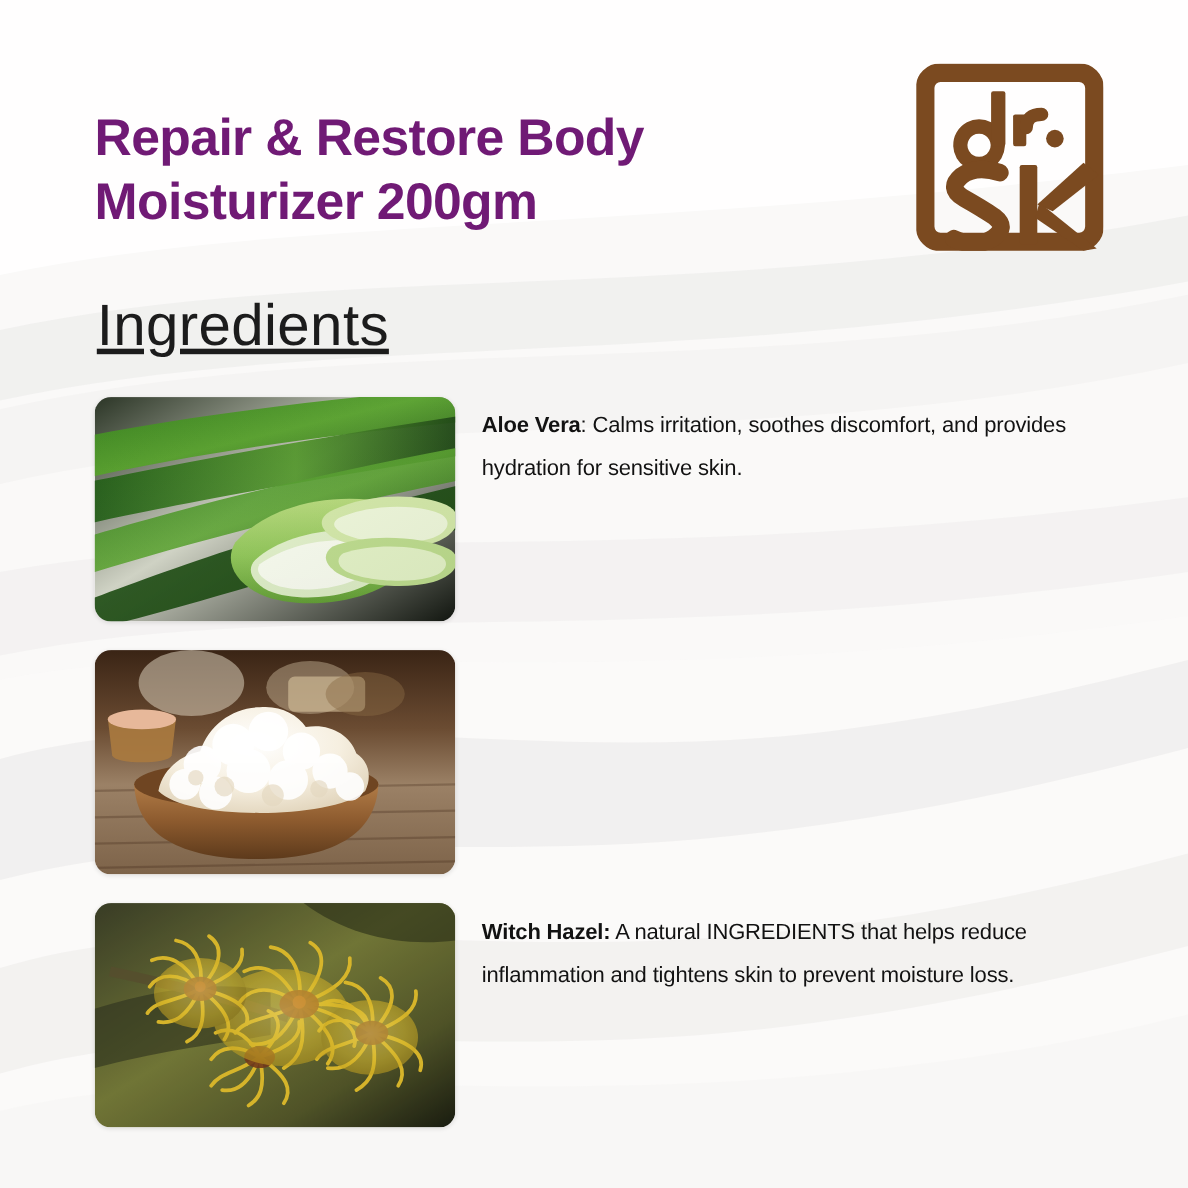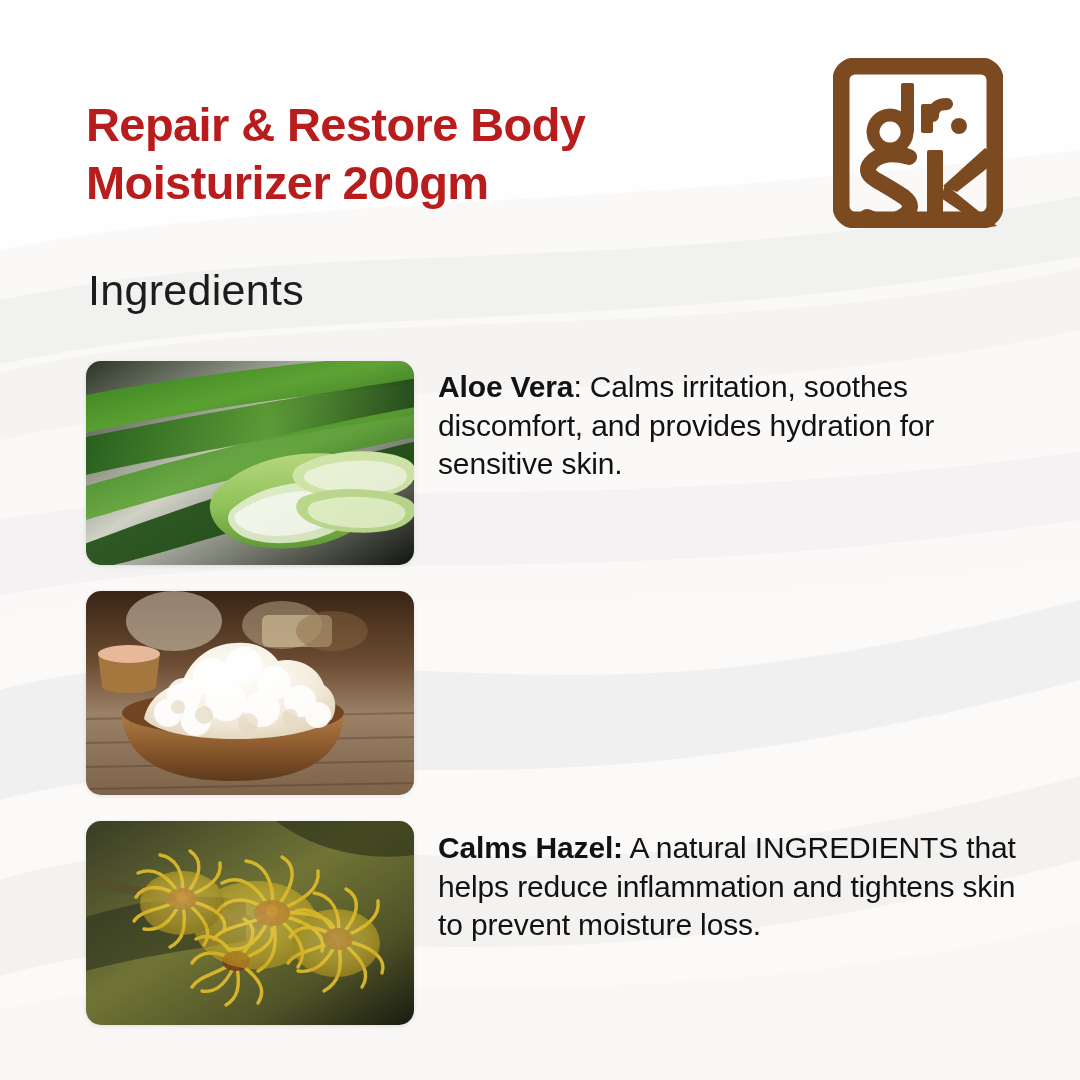--- a/index.html
+++ b/index.html
@@ -29,31 +29,32 @@
 
   
   .title {
     position:absolute;
     left:86px; top:96px;
     width:640px;
     font-size:47px;
     font-weight:700;
     line-height:58px;
     letter-spacing:-0.6px;
-    color:#b91c1c;
+    color:#701a75;
   }
 
   
   .section-heading {
     position:absolute;
     left:88px; top:266px;
-    font-size:43px;
+    font-size:53px;
     font-weight:300;
     letter-spacing:0.3px;
     color:#1c1c1c;
+    text-decoration:underline;
   }
 
   
   .rows {
     position:absolute;
     left:0; top:361px;
     width:1080px;
   }
 
   .row {
@@ -69,21 +70,21 @@
     border-radius:15px;
     overflow:hidden;
     box-shadow:0 1px 4px rgba(0,0,0,0.10);
   }
   .thumb svg { display:block; width:328px; height:204px; }
 
   .desc {
     position:absolute;
     left:438px;
     width:592px;
-    font-size:30px;
+    font-size:20px;
     line-height:38.5px;
     color:#121212;
     letter-spacing:-0.15px;
   }
   .desc b { font-weight:700; }
 
   .row.r1 .desc { top:7px; }
   .row.r2 .desc { top:1px; }
   .row.r3 .desc { top:8px; }
 </style>
@@ -329,18 +330,18 @@
           </g>
           <g fill="url(#petalG)" opacity="0.55">
             <ellipse cx="170" cy="104" rx="62" ry="44"></ellipse>
             <ellipse cx="96" cy="82" rx="42" ry="32"></ellipse>
             <ellipse cx="250" cy="122" rx="44" ry="34"></ellipse>
           </g>
           <rect width="328" height="204" fill="#1b1d10" opacity="0.10"></rect>
         </svg>
       </div>
       <p class="desc">
-        <b>Calms Hazel:</b><span> </span><span>A natural INGREDIENTS that helps reduce inflammation and tightens skin to prevent moisture loss.</span>
+        <b>Witch Hazel:</b><span> </span><span>A natural INGREDIENTS that helps reduce inflammation and tightens skin to prevent moisture loss.</span>
       </p>
     </div>
 
   </div>
 </div>
 
 </body></html>

